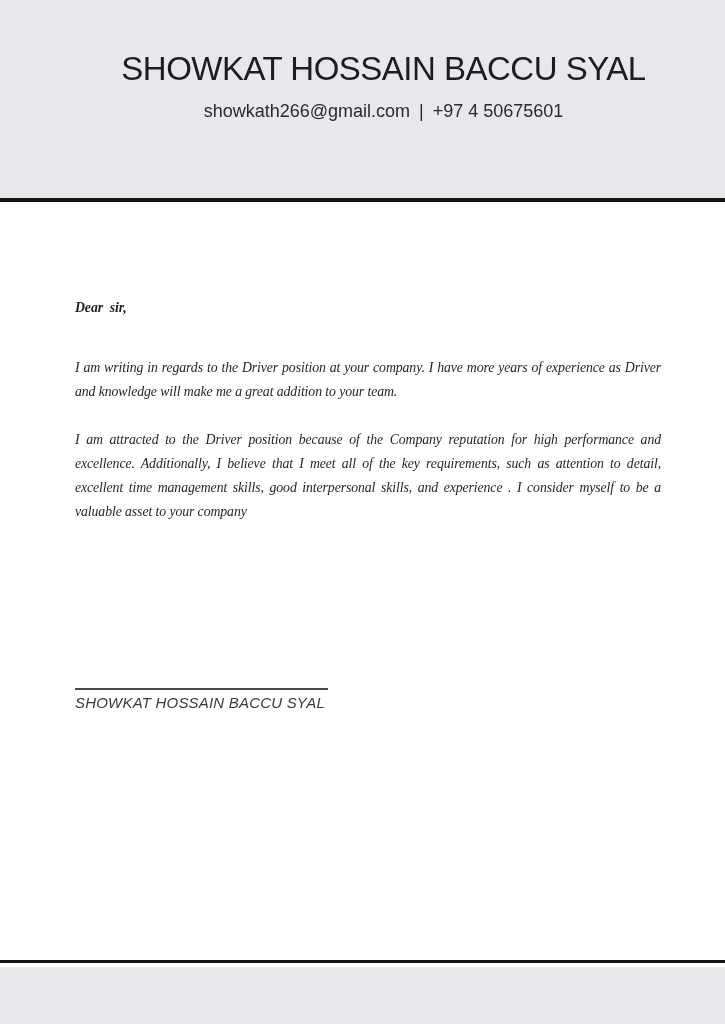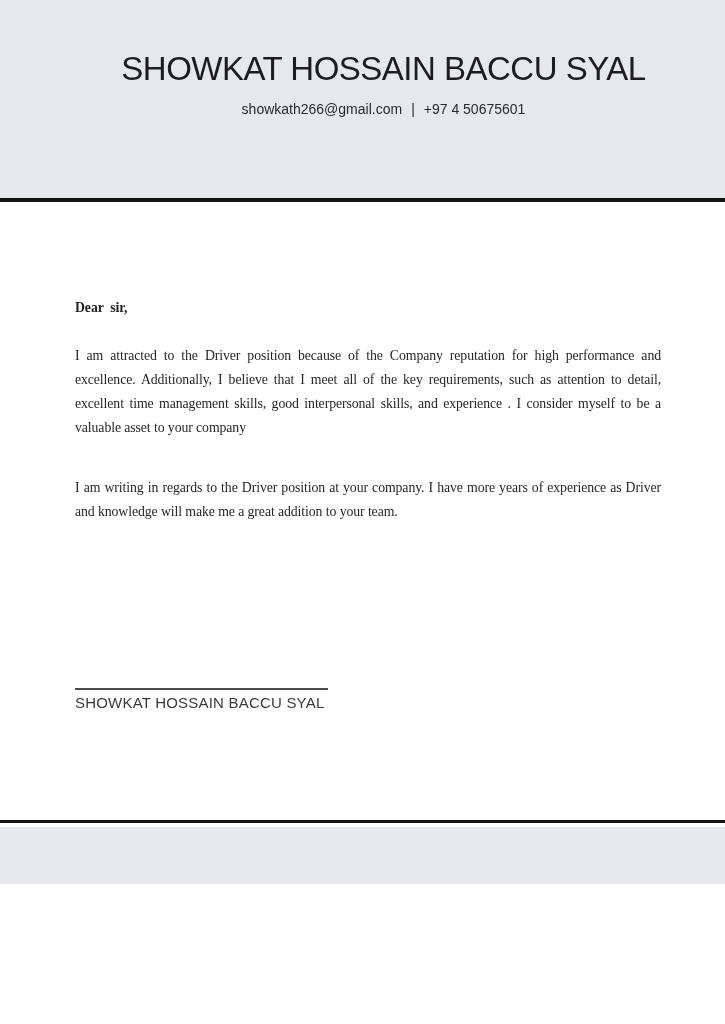--- a/index.html
+++ b/index.html
@@ -3,21 +3,21 @@
 <meta charset="utf-8">
 <style>
   html, body {
     margin: 0;
     padding: 0;
     background: #ffffff;
   }
   .page {
     position: relative;
     width: 725px;
-    height: 884px;
+    height: 1024px;
     background: #ffffff;
     overflow: hidden;
     font-family: "Liberation Serif", serif;
   }
 
   
   .header {
     box-sizing: border-box;
     height: 198px;
     background: #e7e8eb;
@@ -28,41 +28,42 @@
     font-family: "Liberation Sans", sans-serif;
     font-size: 33px;
     font-weight: 400;
     letter-spacing: -0.5px;
     color: #1d1d1f;
     line-height: 1.15;
   }
   .contact-line {
     margin-top: 13px;
     font-family: "Liberation Sans", sans-serif;
-    font-size: 14px;
+    font-size: 18px;
     color: #2a2a2a;
   }
   .contact-sep {
     display: inline-block;
     margin: 0 9px;
     color: #2a2a2a;
   }
   .header-divider {
     height: 4px;
     background: #141414;
   }
 
   
   .letter-body {
     box-sizing: border-box;
     padding: 94px 64px 0 75px;
     color: #262626;
     font-size: 13.8px;
     line-height: 24px;
     letter-spacing: -0.1px;
+    font-style: italic;
   }
   .salutation {
     font-weight: bold;
     white-space: pre;
     color: #1f1f1f;
   }
   .para {
     margin: 0;
     text-align: justify;
   }
@@ -117,23 +118,23 @@
     <div class="contact-line">
       <span>showkath266@gmail.com</span><span class="contact-sep">|</span><span>+97 4 50675601</span>
     </div>
   </div>
 
   <div class="header-divider"></div>
 
   <div class="letter-body">
     <div class="salutation">Dear  sir,</div>
 
+    <p class="para para-1">I am writing in regards to the Driver position at your company. I have more years of experience as Driver and knowledge will make me a great addition to your team.</p>
+
     <p class="para para-2">I am attracted to the Driver position because of the Company reputation for high performance and excellence. Additionally, I believe that I meet all of the key requirements, such as attention to detail, excellent time management skills, good interpersonal skills, and experience . I consider myself to be a valuable asset to your company</p>
-
-    <p class="para para-1">I am writing in regards to the Driver position at your company. I have more years of experience as Driver and knowledge will make me a great addition to your team.</p>
 
 
 
     <div class="signature-block">
       <div class="signature-line"></div>
       <div class="signature-name">SHOWKAT HOSSAIN BACCU SYAL</div>
     </div>
   </div>
 
   <div class="footer-divider"></div>

